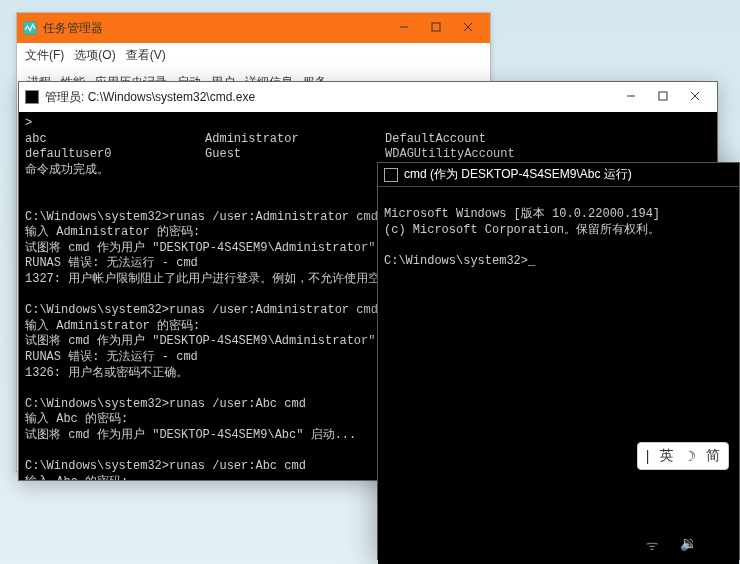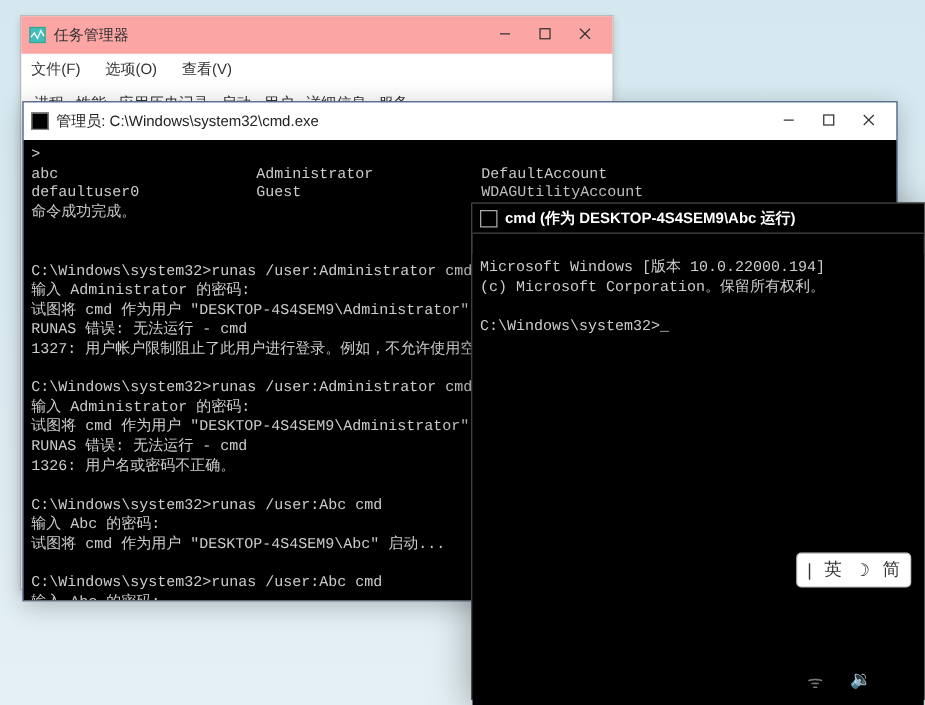--- a/index.html
+++ b/index.html
@@ -20,27 +20,27 @@
   background: #fff;
   border: 1px solid #bbb;
   box-shadow: 0 2px 6px rgba(0,0,0,0.15);
 }
 .titlebar {
   height: 30px;
   display: flex; align-items: center;
   padding: 0 6px;
   font-size: 12px;
   color: #333;
-  background: #fca5a5;
+  background: #f97316;
 }
 .titlebar .icon { width: 14px; height: 14px; margin-right: 6px; }
 .titlebar .title { flex: 1; }
 .winbtn { width: 32px; text-align: center; font-size: 12px; color: #555; cursor: default; }
 .winbtn svg { width: 10px; height: 10px; display: inline-block; }
-.menubar { font-size: 12px; padding: 4px 8px; color: #333; display: flex; gap: 20px; }
+.menubar { font-size: 12px; padding: 4px 8px; color: #333; display: flex; gap: 10px; }
 .tabbar { font-size: 12px; display: flex; gap: 10px; padding: 6px 10px 0 10px; color: #333; }
 .tabbar .tab.active { border-bottom: 2px solid #0078d4; padding-bottom: 4px; }
 
 
 .cmd-admin {
   position: absolute;
   left: 18px; top: 81px;
   width: 700px; height: 400px;
   background: #3b82f6;
   border: 1px solid #666;
@@ -65,21 +65,20 @@
   position: absolute;
   left: 377px; top: 162px;
   width: 363px; height: 398px;
   background: #000;
   border: 1px solid #555;
   box-shadow: 0 6px 30px rgba(0,0,0,0.35);
 }
 .cmd-user .titlebar {
   background: #000; color: #fff; height: 24px;
   border-bottom: 1px solid #444;
-  font-weight: bold;
 }
 .cmd-user .titlebar .icon { background:#000; border:1px solid #aaa;}
 .cmd-user .cmd-body { height: calc(100% - 24px); margin-top: 16px; }
 
 
 .ime {
   position: absolute;
   right: 11px; top: 442px;
   background: #fff;
   border: 1px solid #ccc;

